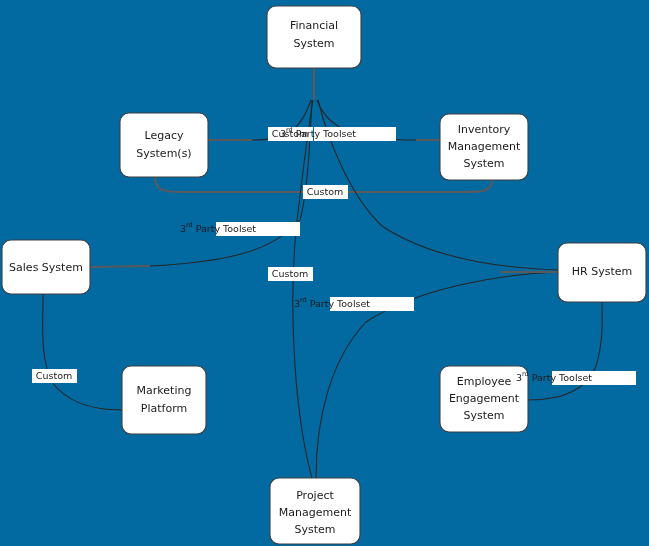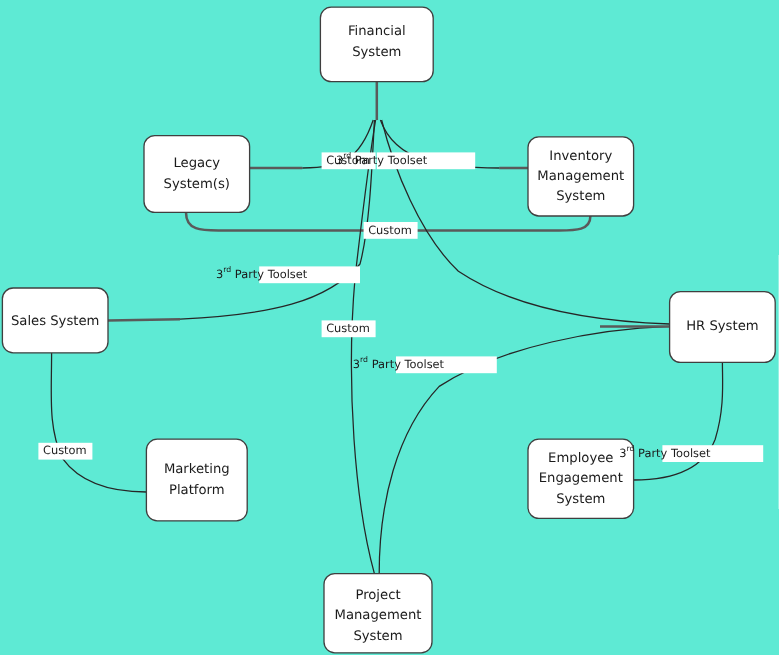--- a/index.html
+++ b/index.html
@@ -4,21 +4,21 @@
 <style>
   html, body {
     margin: 0;
     padding: 0;
     background: #ffffff;
   }
   #diagram-root {
     position: relative;
     width: 649px;
     height: 546px;
-    background: #5eead4;
+    background: #0369a1;
     font-family: "DejaVu Sans", sans-serif;
     overflow: hidden;
   }
   svg#diagram-canvas {
     position: absolute;
     left: 0;
     top: 0;
     width: 649px;
     height: 546px;
   }

